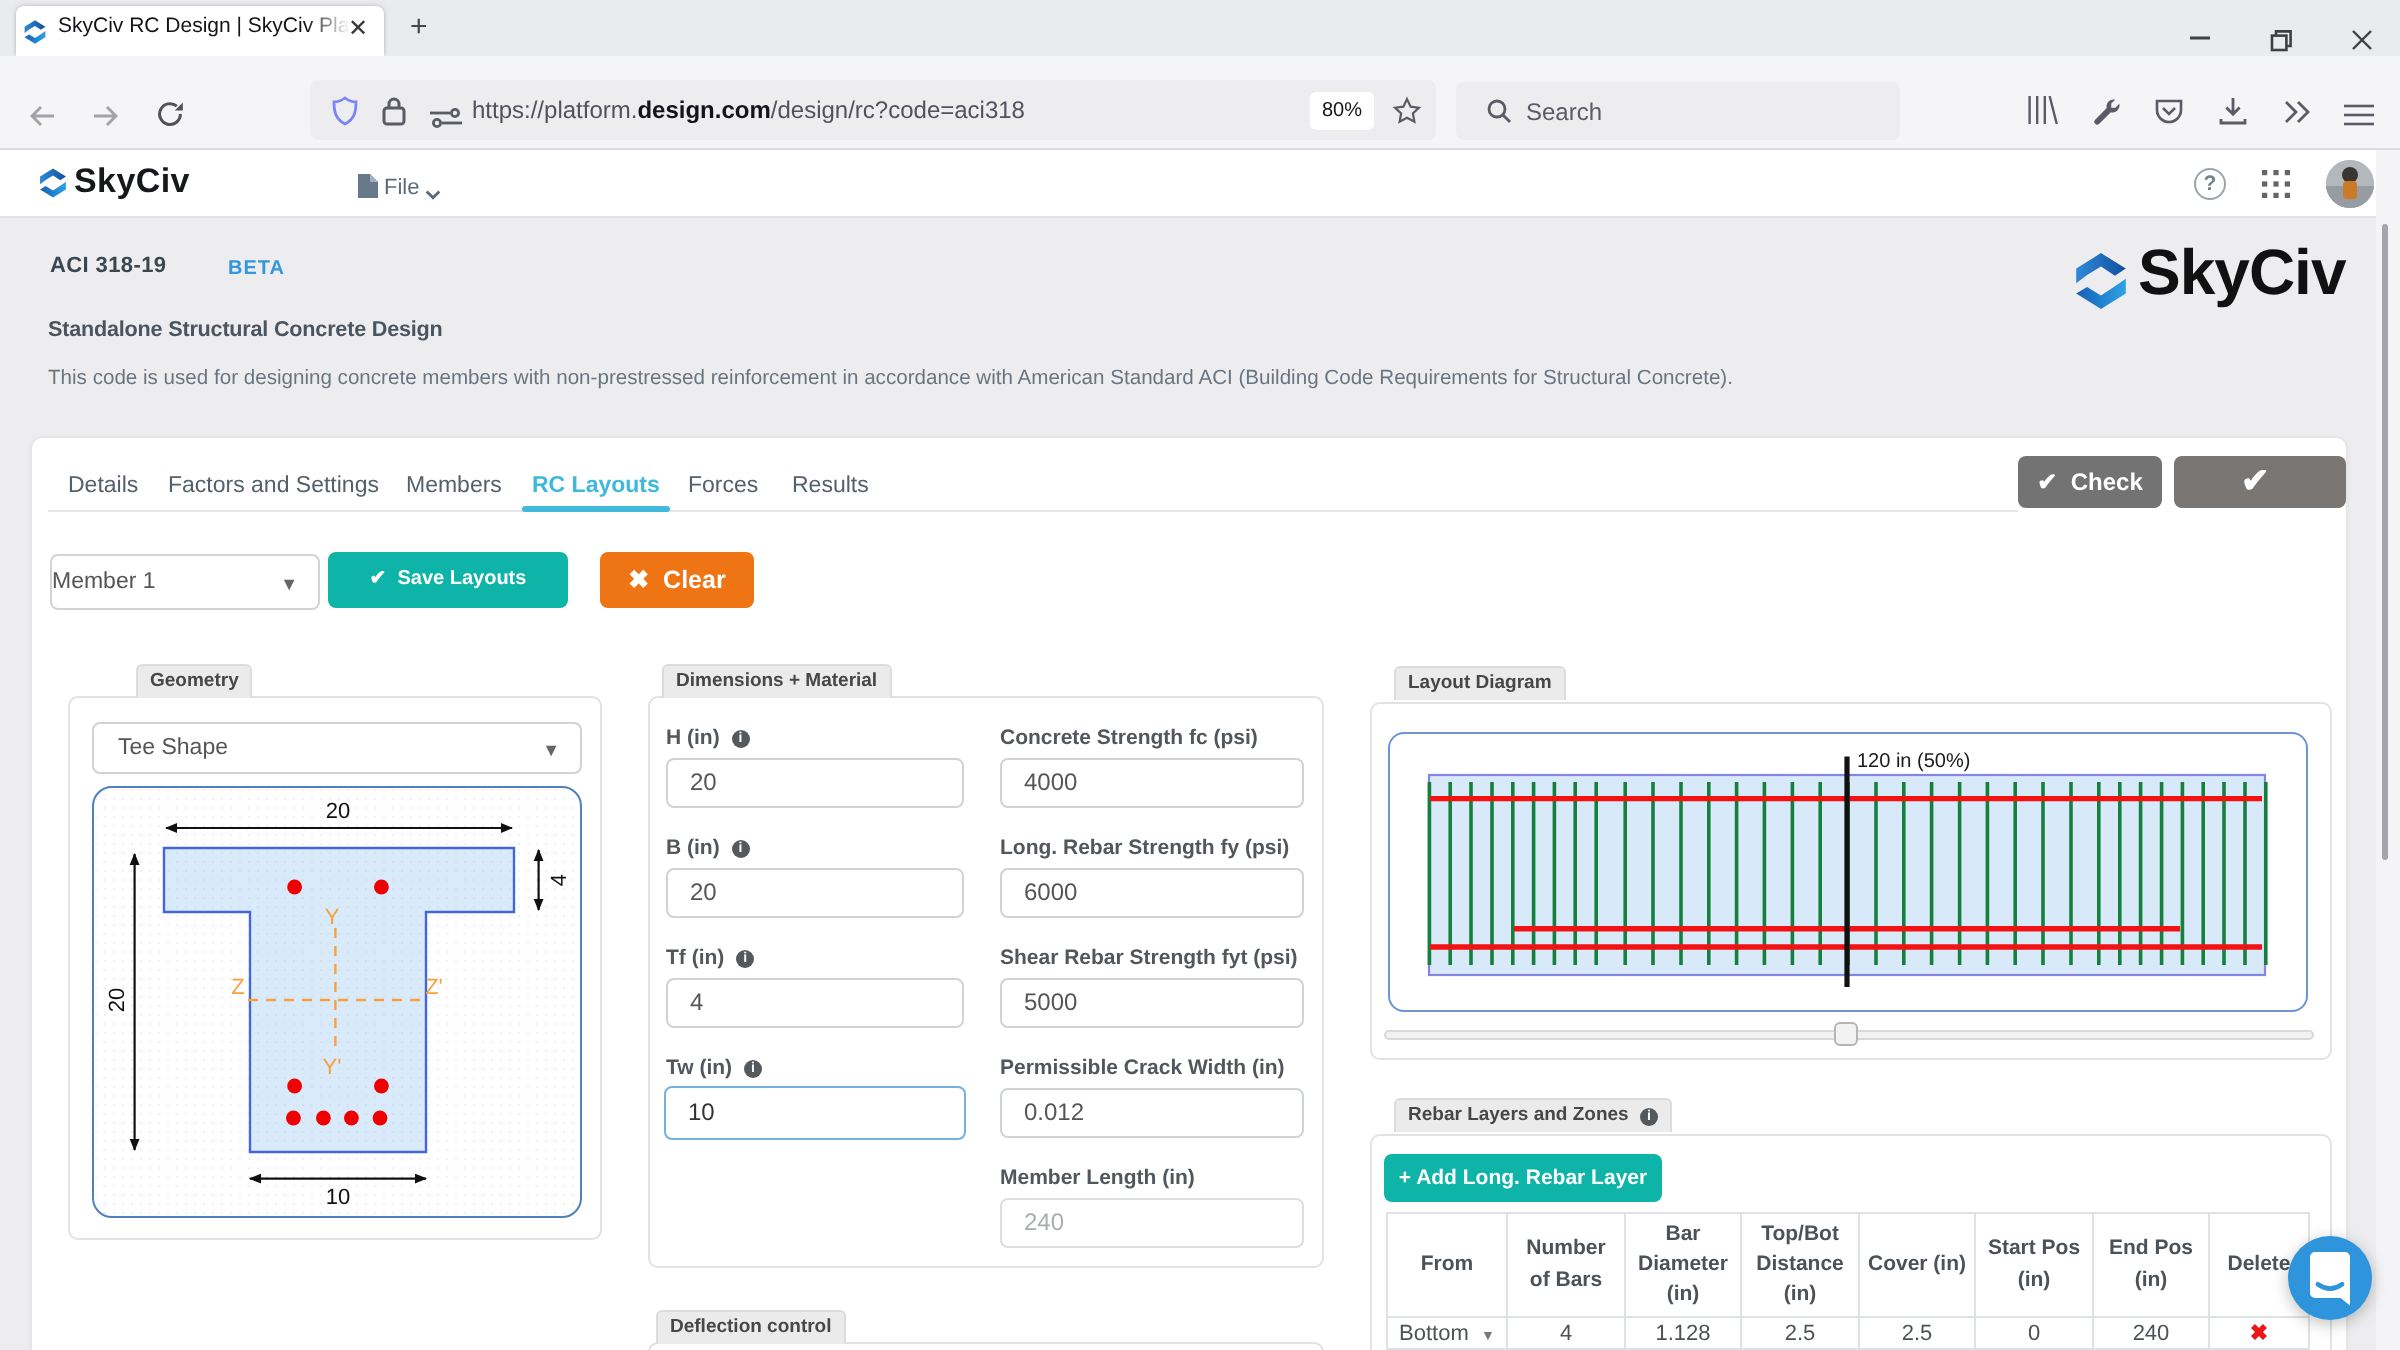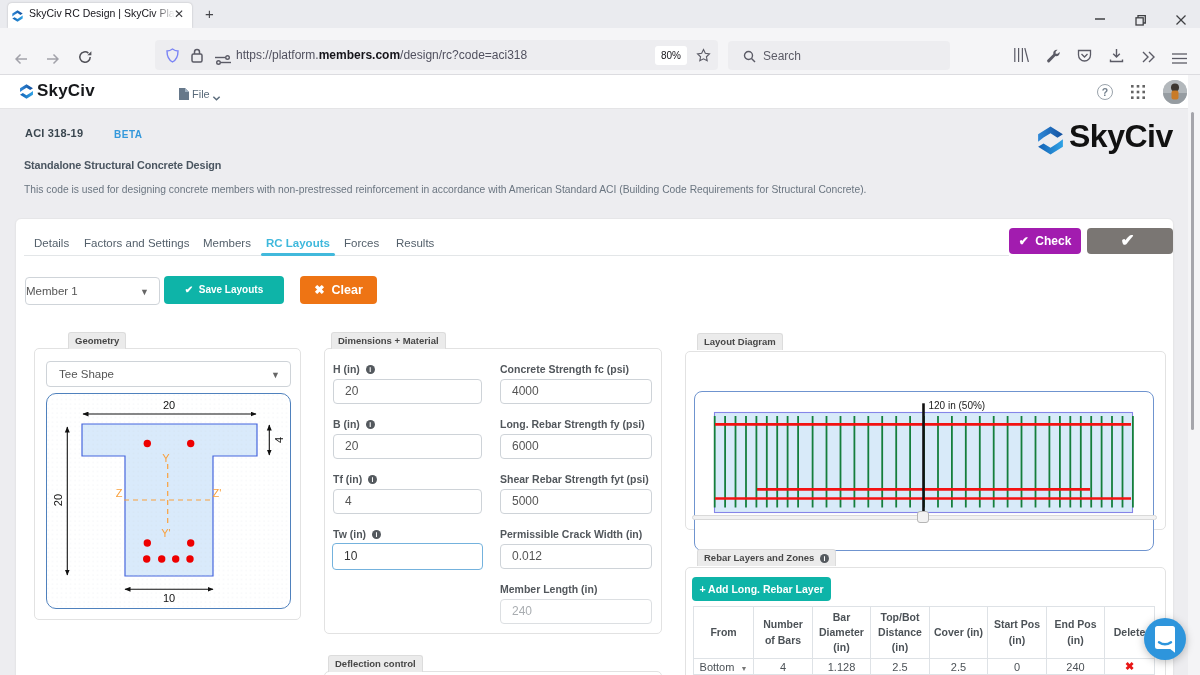--- a/index.html
+++ b/index.html
@@ -34,21 +34,21 @@
 #desc { left:24px; top:184px; font-size:10.3px; color:#6a7580; }
 
 
 #card { left:15px; top:218px; width:1159px; height:470px; background:#fff; border:1px solid #e6e6e8; border-radius:6px; box-shadow:0 1px 2px rgba(0,0,0,.04); }
 
 .tab { top:237px; font-size:11.5px; color:#54606b; }
 #tabline { left:24px; top:255px; width:985px; height:1px; background:#e3e6e8; }
 #tabactiveline { left:261px; top:253px; width:74px; height:3px; background:#41b9dc; border-radius:2px; }
 
 .btn { position:absolute; border-radius:4px; color:#fff; font-weight:bold; text-align:center; }
-#btncheck { left:1009px; top:228px; width:72px; height:26px; background:#a21caf; font-size:12px; line-height:26px; }
+#btncheck { left:1009px; top:228px; width:72px; height:26px; background:#737373; font-size:12px; line-height:26px; }
 #btnopt { left:1087px; top:228px; width:86px; height:26px; background:#7a7673; font-size:17px; line-height:26px; }
 
 #memsel { left:25px; top:277px; width:135px; height:28px; background:#fff; border:1px solid #cfd4d9; border-radius:4px; font-size:11.5px; color:#555; line-height:26px; }
 #btnsave { left:164px; top:276px; width:120px; height:28px; background:#0eb4a8; font-size:10px; line-height:28px; }
 #btnclear { left:300px; top:276px; width:77px; height:28px; background:#ee7414; font-size:12.5px; line-height:28px; }
 
 .sectlabel { position:absolute; background:#ebebeb; border:1px solid #dcdcdc; border-bottom:none; border-radius:3px 3px 0 0; font-size:9.5px; font-weight:bold; color:#474747; text-align:center; z-index:2; white-space:nowrap; padding:0 6px; height:17px; line-height:16px; }
 .panel { position:absolute; background:#fff; border:1px solid #e2e2e2; border-radius:5px; }
 
 
@@ -57,21 +57,21 @@
 #diagbox { left:46px; top:393px; width:245px; height:216px; border:1.5px solid #4f81bd; border-radius:10px; background:#fff; overflow:hidden; }
 
 
 #dimpanel { left:324px; top:348px; width:338px; height:286px; }
 .flabel { position:absolute; font-size:10.5px; font-weight:bold; color:#52575c; }
 .finput { position:absolute; height:25px; background:#fff; border:1px solid #ced3d8; border-radius:4px; font-size:12px; color:#555; line-height:23px; padding-left:11px; }
 .info { display:inline-block; width:9px; height:9px; background:#54595e; border-radius:50%; color:#fff; font-size:7px; line-height:9px; text-align:center; font-weight:bold; vertical-align:1px; margin-left:3px; }
 
 
 #laypanel { left:685px; top:351px; width:481px; height:179px; }
-#laybox { left:694px; top:366px; width:460px; height:160px; border:1px solid #6f94cf; border-radius:8px; background:#fff;margin-top:25px; }
+#laybox { left:694px; top:366px; width:460px; height:140px; border:1px solid #6f94cf; border-radius:8px; background:#fff; }
 #slidertrack { left:692px; top:515px; width:465px; height:5px; background:#f2f2f2; border:1px solid #d9d9d9; border-radius:3px; }
 #sliderhandle { left:917px; top:511px; width:12px; height:12px; background:#f2f2f2; border:1px solid #b5b5b5; border-radius:3px; }
 
 
 #rebarpanel { left:685px; top:567px; width:481px; height:121px; }
 #btnadd { left:692px; top:577px; width:139px; height:24px; background:#0eb4a8; font-size:10.5px; line-height:24px; white-space:nowrap; }
 #rtable { position:absolute; left:693px; top:606px; border-collapse:collapse; table-layout:fixed; }
 #rtable th, #rtable td { border:1px solid #dee2e6; font-size:10.5px; color:#4c5257; text-align:center; font-weight:bold; }
 #rtable th { height:52px; line-height:1.45; font-weight:bold; }
 #rtable td { height:16px; font-weight:normal; font-size:11px; padding:0; }
@@ -150,21 +150,21 @@
 <div class="abs" style="left:191px;top:48px;"><svg width="12" height="15" viewBox="0 0 12 15" fill="none" stroke="#5b5b66" stroke-width="1.5">
       <rect x="1" y="6" width="10" height="8" rx="1.5"></rect>
       <path d="M3.5 6 V4 a2.5 2.5 0 0 1 5 0 V6"></path>
     </svg></div>
 <div class="abs" style="left:215px;top:51px;"><svg width="16" height="10" viewBox="0 0 16 10" stroke="#5b5b66" stroke-width="1.4" fill="none">
       <line x1="0" y1="2.5" x2="10" y2="2.5"></line>
       <circle cx="12.5" cy="2.5" r="1.8"></circle>
       <line x1="16" y1="7.5" x2="6" y2="7.5"></line>
       <circle cx="3.5" cy="7.5" r="1.8"></circle>
     </svg></div>
-<div class="abs urltxt" style="left:236px;top:48px;">https://platform.<span class="urldark">members.com</span>/design/rc?code=aci318</div>
+<div class="abs urltxt" style="left:236px;top:48px;">https://platform.<span class="urldark">design.com</span>/design/rc?code=aci318</div>
 <div class="abs" id="zoombadge">80%</div>
 <div class="abs" style="left:696px;top:48px;"><svg width="15" height="15" viewBox="0 0 24 24" fill="none" stroke="#5b5b66" stroke-width="1.8">
       <path d="M12 2.5 l2.9 6 6.6.9 -4.8 4.6 1.2 6.5 -5.9-3.1 -5.9 3.1 1.2-6.5 -4.8-4.6 6.6-.9 z"></path>
     </svg></div>
 <div class="abs" id="searchbar"></div>
 <div class="abs" style="left:743px;top:49px;"><svg width="13" height="13" viewBox="0 0 13 13" fill="none" stroke="#5b5b66" stroke-width="1.4">
       <circle cx="5.5" cy="5.5" r="4"></circle>
       <line x1="8.5" y1="8.5" x2="12" y2="12"></line>
     </svg></div>
 <div class="abs" id="searchtxt">Search</div>

